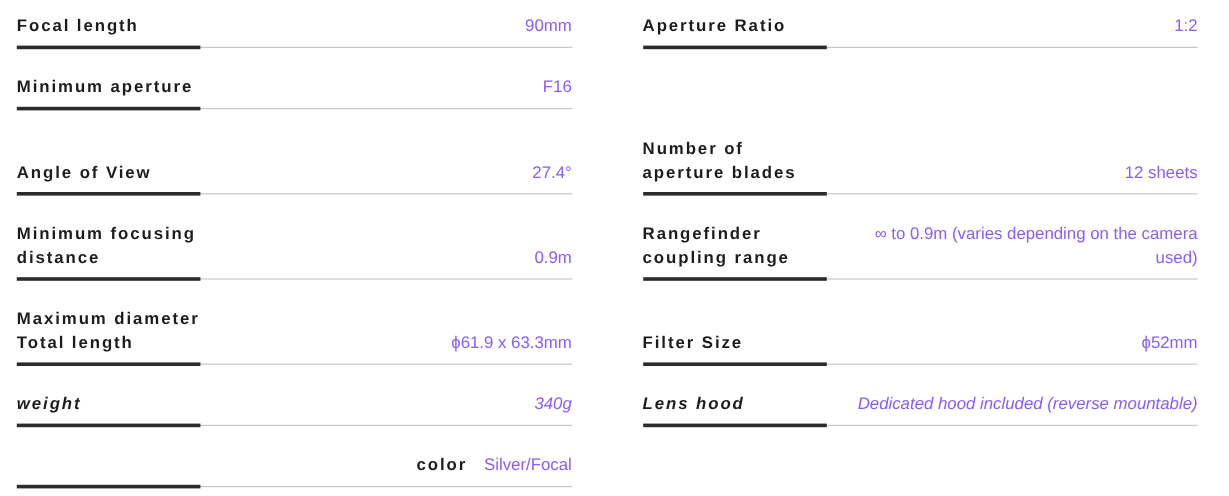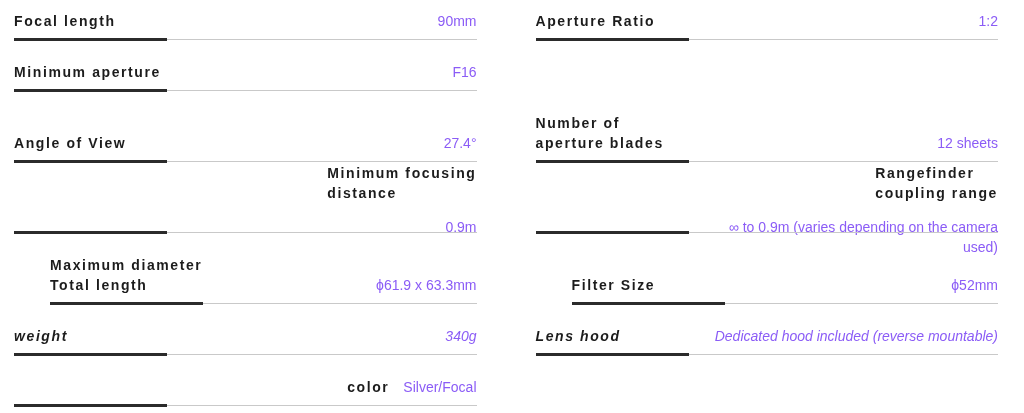--- a/index.html
+++ b/index.html
@@ -58,21 +58,21 @@
     font-size: 14px;
     line-height: 20px;
     color: #8b5cf6;
     text-align: right;
     white-space: pre-line;
     flex: 0 1 auto;
   }
   .c1 { grid-column: 1; }
   .c2 { grid-column: 2; }
   .r1 { grid-row: 1; } .r2 { grid-row: 2; } .r3 { grid-row: 3; }
-  .r4 { grid-row: 4; flex-direction: column; } .r5 { grid-row: 5; margin-left: 36px; } .r6 { grid-row: 6; font-style: italic; } .r7 { grid-row: 7; justify-content: flex-end; }
+  .r4 { grid-row: 4; } .r5 { grid-row: 5; } .r6 { grid-row: 6; font-style: italic; } .r7 { grid-row: 7; justify-content: flex-end; }
 </style>
 </head>
 <body>
 
 <div class="spec-table">
 
   <div class="cell c1 r1">
     <span class="label">Focal length</span>
     <span class="value">90mm</span>
   </div>

